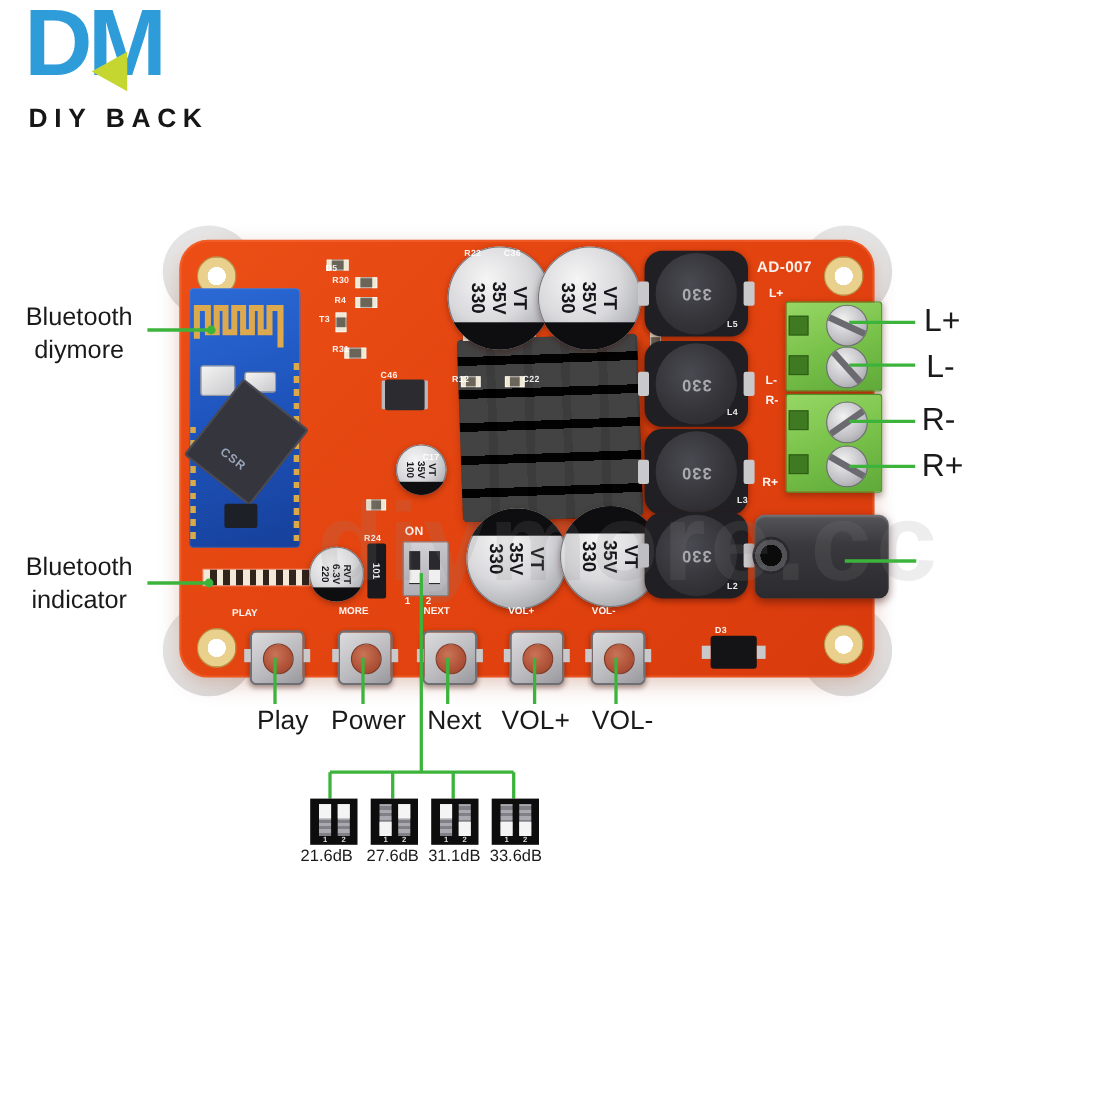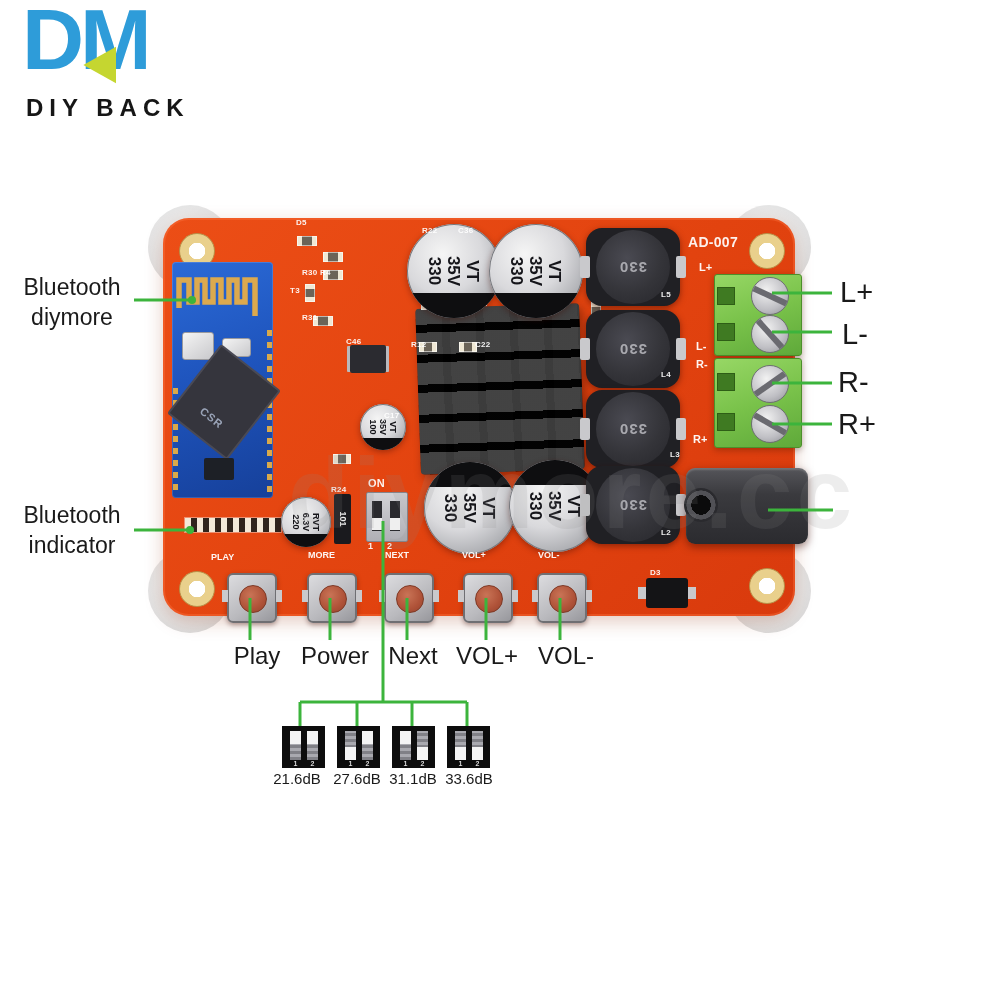--- a/index.html
+++ b/index.html
@@ -337,23 +337,23 @@
     <span class="silkbtn" style="left:222px;top:332px">NEXT</span>
     <span class="silkbtn" style="left:299px;top:332px">VOL+</span>
     <span class="silkbtn" style="left:375px;top:332px">VOL-</span>
 
     <span class="silkterm" style="left:536px;top:43px">L+</span>
     <span class="silkterm" style="left:533px;top:122px">L-</span>
     <span class="silkterm" style="left:533px;top:140px">R-</span>
     <span class="silkterm" style="left:530px;top:215px">R+</span>
     <span class="ref" style="left:525px;top:16px;font-size:14px">AD-007</span>
 
-    <span class="ref" style="left:133px;top:0">D5</span>
-    <span class="ref" style="left:139px;top:50px">R30</span>
-    <span class="ref" style="left:157px;top:50px">R4</span>
+    <span class="ref" style="left:133px;top:21px">D5</span>
+    <span class="ref" style="left:139px;top:32px">R30</span>
+    <span class="ref" style="left:141px;top:50px">R4</span>
     <span class="ref" style="left:127px;top:68px">T3</span>
     <span class="ref" style="left:139px;top:95px">R31</span>
     <span class="ref" style="left:183px;top:119px">C46</span>
     <span class="ref" style="left:248px;top:122px">R12</span>
     <span class="ref" style="left:312px;top:122px">C22</span>
     <span class="ref" style="left:295px;top:8px">C36</span>
     <span class="ref" style="left:259px;top:8px">R22</span>
     <span class="ref" style="left:221px;top:193px">C17</span>
     <span class="ref" style="left:168px;top:267px">R24</span>
     <span class="ref" style="left:498px;top:72px">L5</span>

